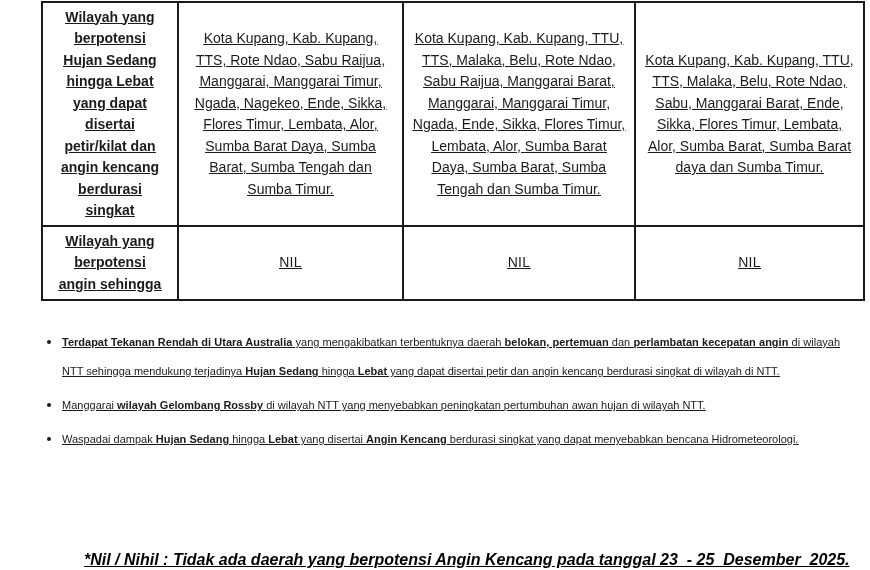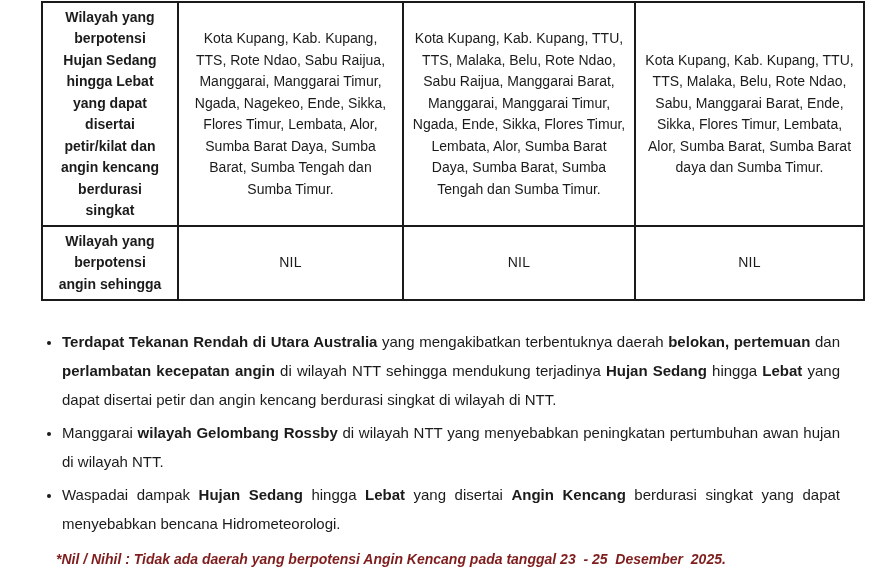--- a/index.html
+++ b/index.html
@@ -1,15 +1,15 @@
 <!DOCTYPE html>
 <html><head>
 <meta charset="utf-8">
 <style>
-  * { box-sizing: border-box; margin: 0; padding: 0; }
+  * { box-sizing: border-box; margin: 0; padding: 0; text-decoration: underline; }
   html, body { background: #ffffff; }
   body { font-family: "Liberation Sans", "DejaVu Sans", sans-serif; color: #1b1b1b; }
 
   .page {
     position: relative;
     width: 870px;
     height: 570px;
     background: #ffffff;
     overflow: hidden;
   }
@@ -51,39 +51,39 @@
   
   ul.analysis {
     position: absolute;
     left: 40px;
     top: 327px;
     width: 800px;
     list-style: disc outside;
     padding-left: 22px;
   }
   ul.analysis li {
-    font-size: 15px;
+    font-size: 11px;
     line-height: 29px;
     text-align: justify;
     margin-bottom: 4px;
     color: #1b1b1b;
   }
   ul.analysis li::marker { font-size: 13px; }
   .seg-bold { font-weight: bold; }
 
   
   .footnote {
     position: absolute;
-    left: 56px;
+    left: 84px;
     top: 551px;
-    font-size: 14px;
+    font-size: 16px;
     font-style: italic;
     font-weight: bold;
     white-space: pre;
-    color: #7f1d1d;
+    color: #000000;
   }
 </style>
 </head>
 <body>
 
 <div class="page">
 
   <table class="forecast">
     <colgroup>
       <col class="c1">

